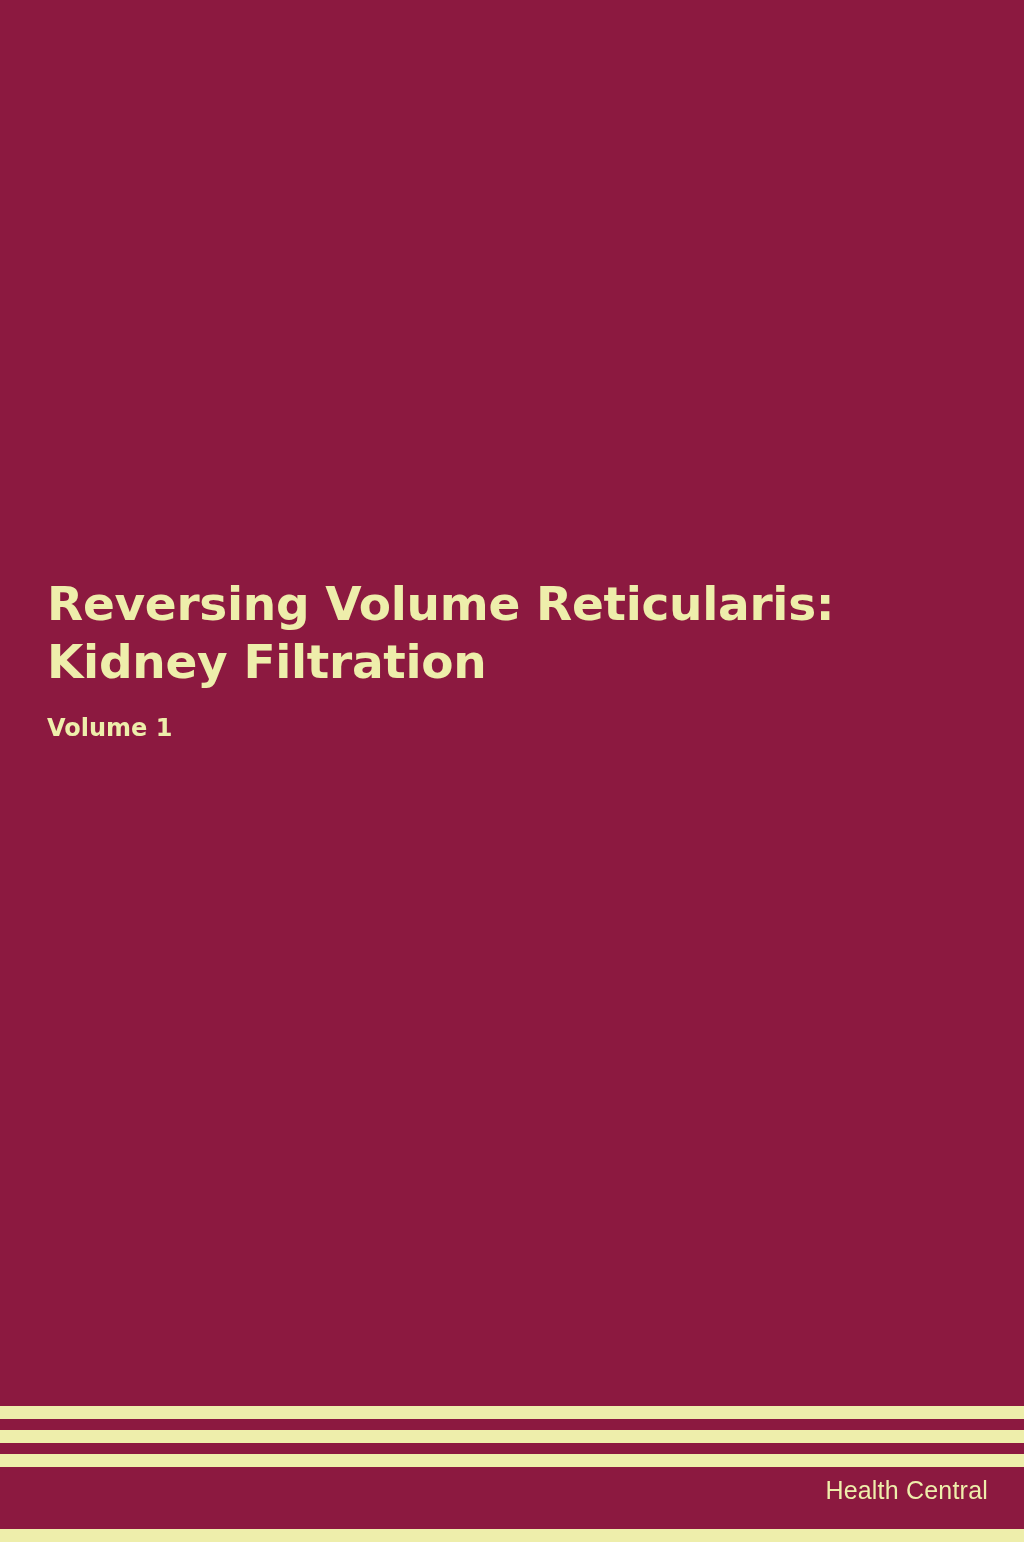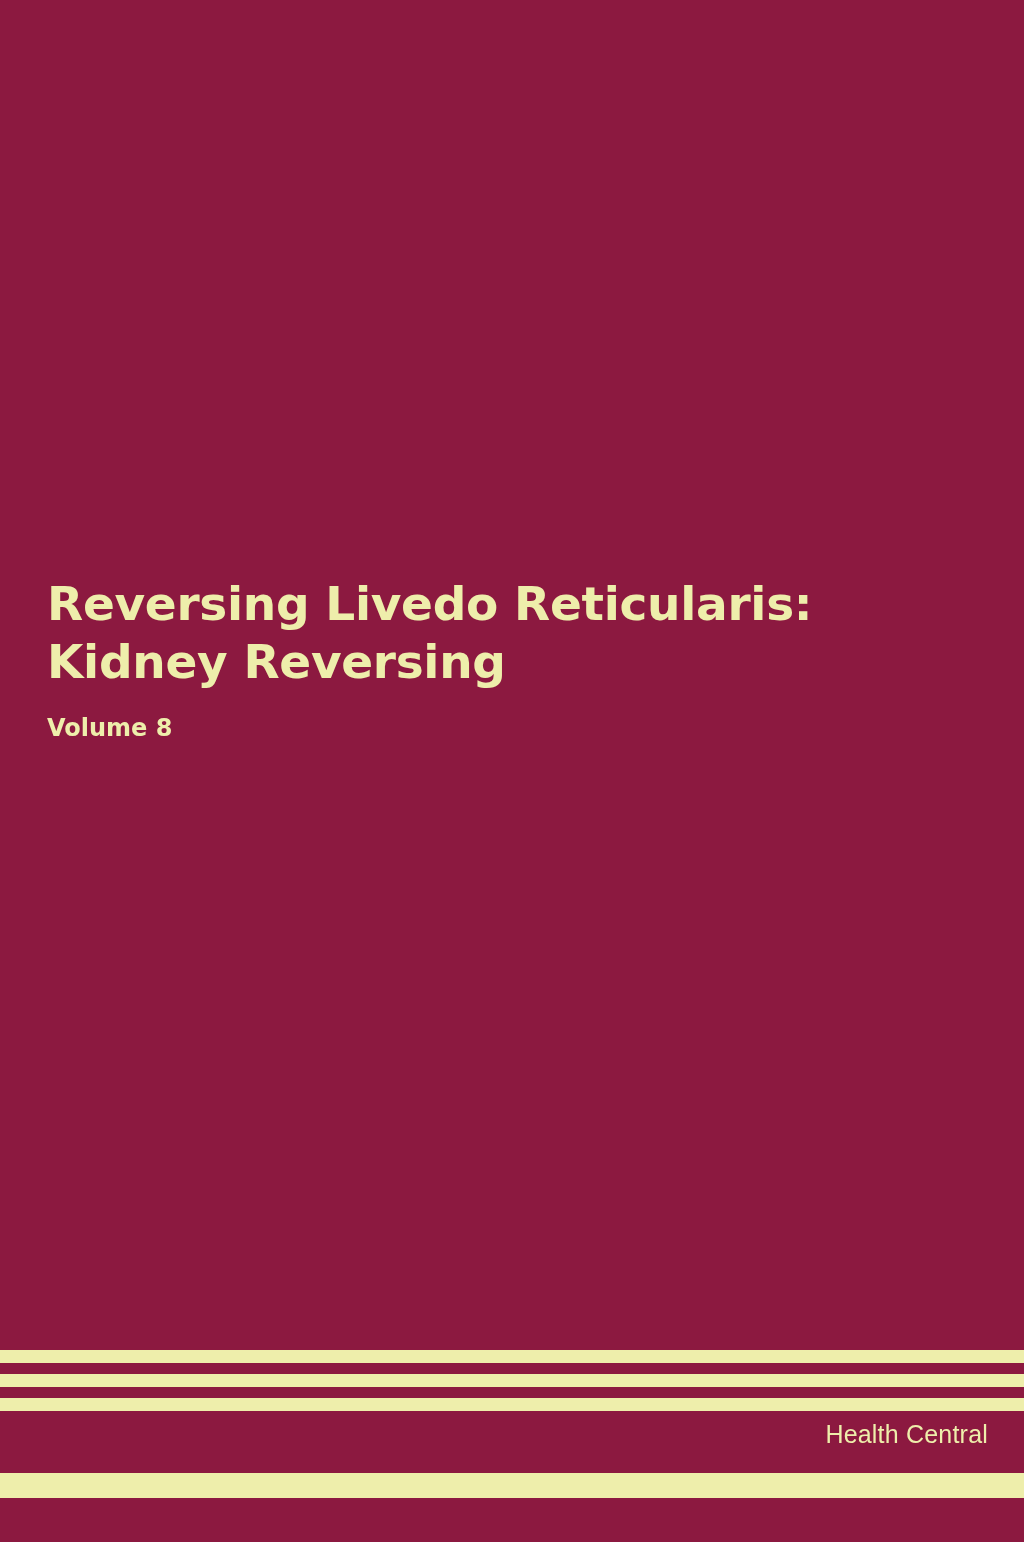--- a/index.html
+++ b/index.html
@@ -48,21 +48,21 @@
     font-family: "DejaVu Sans", sans-serif;
     font-weight: bold;
     font-size: 24px;
     margin: 0;
   }
   .stripes {
     position: absolute;
     left: 0;
     right: 0;
     bottom: 0;
-    height: 192px;
+    height: 136px;
   }
   .stripe {
     position: absolute;
     left: 0;
     right: 0;
   }
   .s1 { top: 0px;   height: 13px; background: #eeeeab; }
   .s2 { top: 13px;  height: 11px; background: #8c1940; }
   .s3 { top: 24px;  height: 13px; background: #eeeeab; }
   .s4 { top: 37px;  height: 11px; background: #8c1940; }
@@ -78,22 +78,22 @@
     font-size: 25px;
     letter-spacing: 0.2px;
   }
 </style>
 </head>
 <body>
 
 <div class="cover">
 
   <div class="title-block">
-    <h1 class="book-title">Reversing Livedo Reticularis: Kidney Reversing</h1>
-    <p class="book-volume">Volume 8</p>
+    <h1 class="book-title">Reversing Volume Reticularis: Kidney Filtration</h1>
+    <p class="book-volume">Volume 1</p>
   </div>
 
   <div class="stripes">
     <div class="stripe s1"></div>
     <div class="stripe s2"></div>
     <div class="stripe s3"></div>
     <div class="stripe s4"></div>
     <div class="stripe s5"></div>
     <div class="stripe s6"></div>
     <div class="stripe s7"></div>

